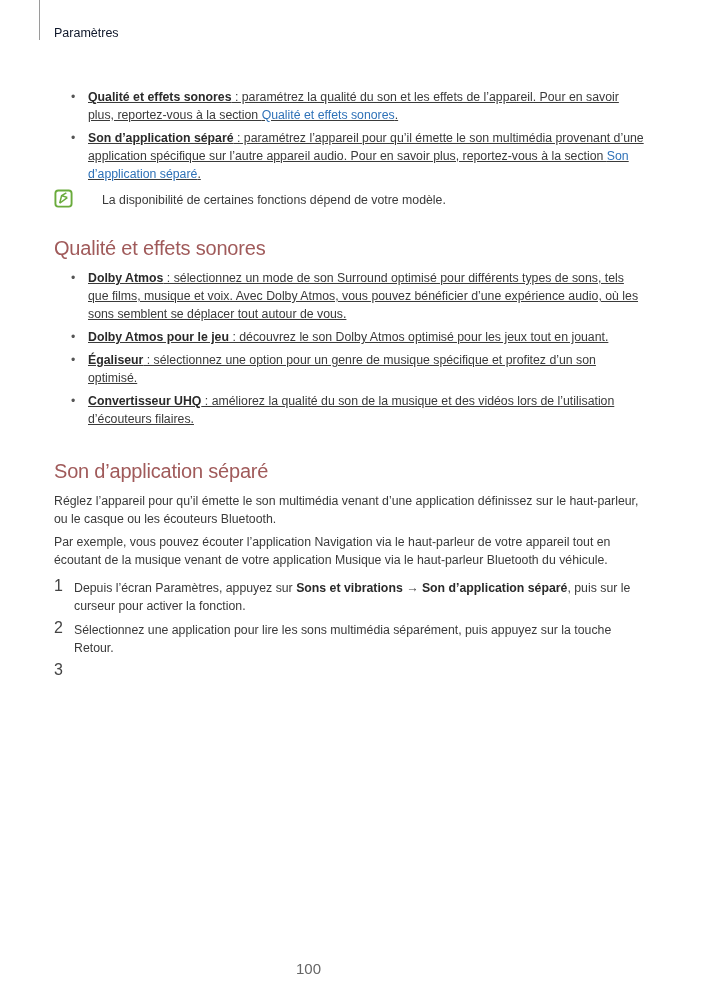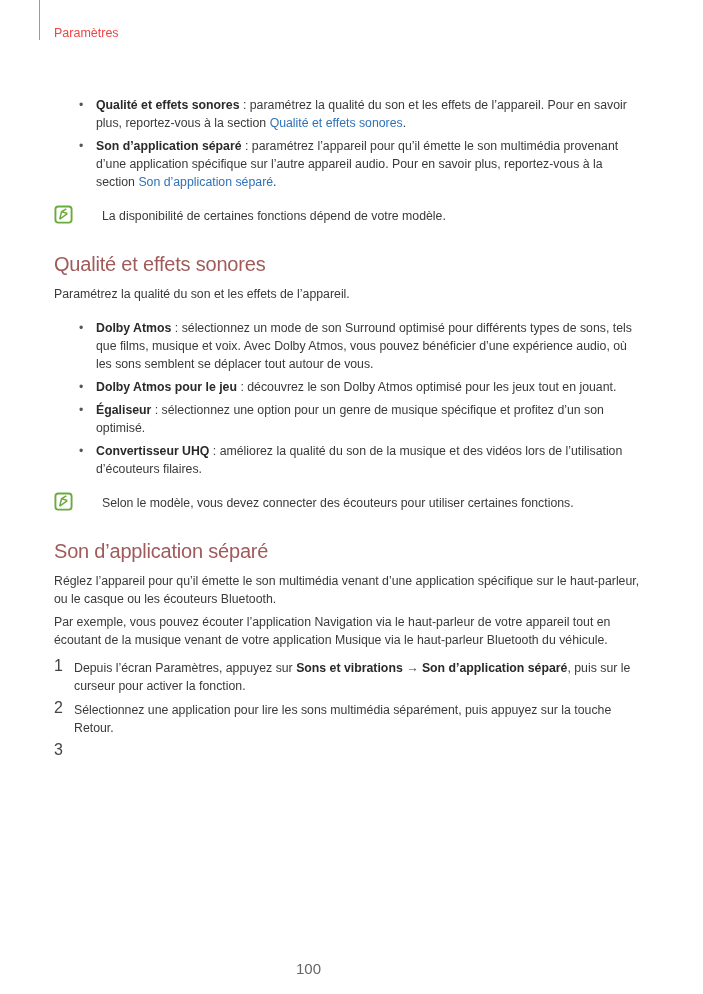--- a/index.html
+++ b/index.html
@@ -1,21 +1,21 @@
 <!DOCTYPE html>
 <html><head>
 <meta charset="utf-8">
 <style>
   html, body { margin:0; padding:0; background:#ffffff; }
   body { width:703px; height:994px; position:relative; overflow:hidden;
          font-family:"Liberation Sans", sans-serif; color:#3a3a3a; }
   .header-rule { position:absolute; left:39px; top:0; width:1px; height:40px; background:#9a9a9a; }
-  .header-title { position:absolute; left:54px; top:26px; font-size:12.5px; color:#ef4444; }
+  .header-title { position:absolute; left:54px; top:26px; font-size:12.5px; color:#0f172a; }
   .content { position:absolute; left:54px; top:80px; width:600px; font-size:12.3px; line-height:18px; }
-  .bullets { list-style:none; margin:16px; padding:0; }
+  .bullets { list-style:none; margin:8px; padding:0;text-decoration:underline; }
   .bullets li { position:relative; padding-left:26px; margin-bottom:5px; }
   .bullets li::before { content:"•"; position:absolute; left:9px; top:0; color:#555; }
   b { font-weight:bold; color:#2a2a2a; }
   .link { color:#2f72b8; }
   .note { position:relative; padding-left:48px; margin:6px 0 0 0; min-height:22px; }
   .note-icon { position:absolute; left:0; top:-2px; width:19px; height:19px; }
   h2 { font-weight:normal; color:#a05a5a; font-size:20px; margin:0 0 8px 0; line-height:26px; letter-spacing:-0.2px; }
   p { margin:0 0 5px 0; }
   .steps { list-style:none; margin:0; padding:0; }
   .steps li { position:relative; padding-left:20px; margin-bottom:6px; }
@@ -42,41 +42,33 @@
     <svg class="note-icon" viewBox="0 0 20 20">
       <rect x="1.5" y="1.5" width="17" height="17" rx="3" fill="none" stroke="#6aab3c" stroke-width="2"></rect>
       <path d="M6 15 L8 7 L13 4 M8 7 L14 9 M6 15 L14 9" fill="none" stroke="#6aab3c" stroke-width="1.6" stroke-linejoin="round"></path>
     </svg>
     <span>La disponibilité de certaines fonctions dépend de votre modèle.</span>
   </div>
 
   <div style="height:22px"></div>
 
   <h2>Qualité et effets sonores</h2>
-  <p>Paramétrez la qualité du son et les effets de l’appareil.</p>
 
   <ul class="bullets">
     <li><b>Dolby Atmos</b><span> : sélectionnez un mode de son Surround optimisé pour différents types de sons, tels que films, musique et voix. Avec Dolby Atmos, vous pouvez bénéficier d’une expérience audio, où les sons semblent se déplacer tout autour de vous.</span></li>
     <li><b>Dolby Atmos pour le jeu</b><span> : découvrez le son Dolby Atmos optimisé pour les jeux tout en jouant.</span></li>
     <li><b>Égaliseur</b><span> : sélectionnez une option pour un genre de musique spécifique et profitez d’un son optimisé.</span></li>
     <li><b>Convertisseur UHQ</b><span> : améliorez la qualité du son de la musique et des vidéos lors de l’utilisation d’écouteurs filaires.</span></li>
   </ul>
 
-  <div class="note">
-    <svg class="note-icon" viewBox="0 0 20 20">
-      <rect x="1.5" y="1.5" width="17" height="17" rx="3" fill="none" stroke="#6aab3c" stroke-width="2"></rect>
-      <path d="M6 15 L8 7 L13 4 M8 7 L14 9 M6 15 L14 9" fill="none" stroke="#6aab3c" stroke-width="1.6" stroke-linejoin="round"></path>
-    </svg>
-    <span>Selon le modèle, vous devez connecter des écouteurs pour utiliser certaines fonctions.</span>
-  </div>
 
   <div style="height:22px"></div>
 
   <h2>Son d’application séparé</h2>
-  <p>Réglez l’appareil pour qu’il émette le son multimédia venant d’une application spécifique sur le haut-parleur, ou le casque ou les écouteurs Bluetooth.</p>
+  <p>Réglez l’appareil pour qu’il émette le son multimédia venant d’une application définissez sur le haut-parleur, ou le casque ou les écouteurs Bluetooth.</p>
   <p style="margin-bottom:10px">Par exemple, vous pouvez écouter l’application Navigation via le haut-parleur de votre appareil tout en écoutant de la musique venant de votre application Musique via le haut-parleur Bluetooth du véhicule.</p>
 
   <ol class="steps">
     <li><span class="num">1</span><span>Depuis l’écran Paramètres, appuyez sur </span><b>Sons et vibrations</b><span> → </span><b>Son d’application séparé</b><span>, puis sur le curseur pour activer la fonction.</span></li>
     <li><span class="num">2</span><span>Sélectionnez une application pour lire les sons multimédia séparément, puis appuyez sur la touche Retour.</span></li>
     <li><span class="num">3</span></li>
   </ol>
 </div>
 
 <div class="page-num">100</div>

